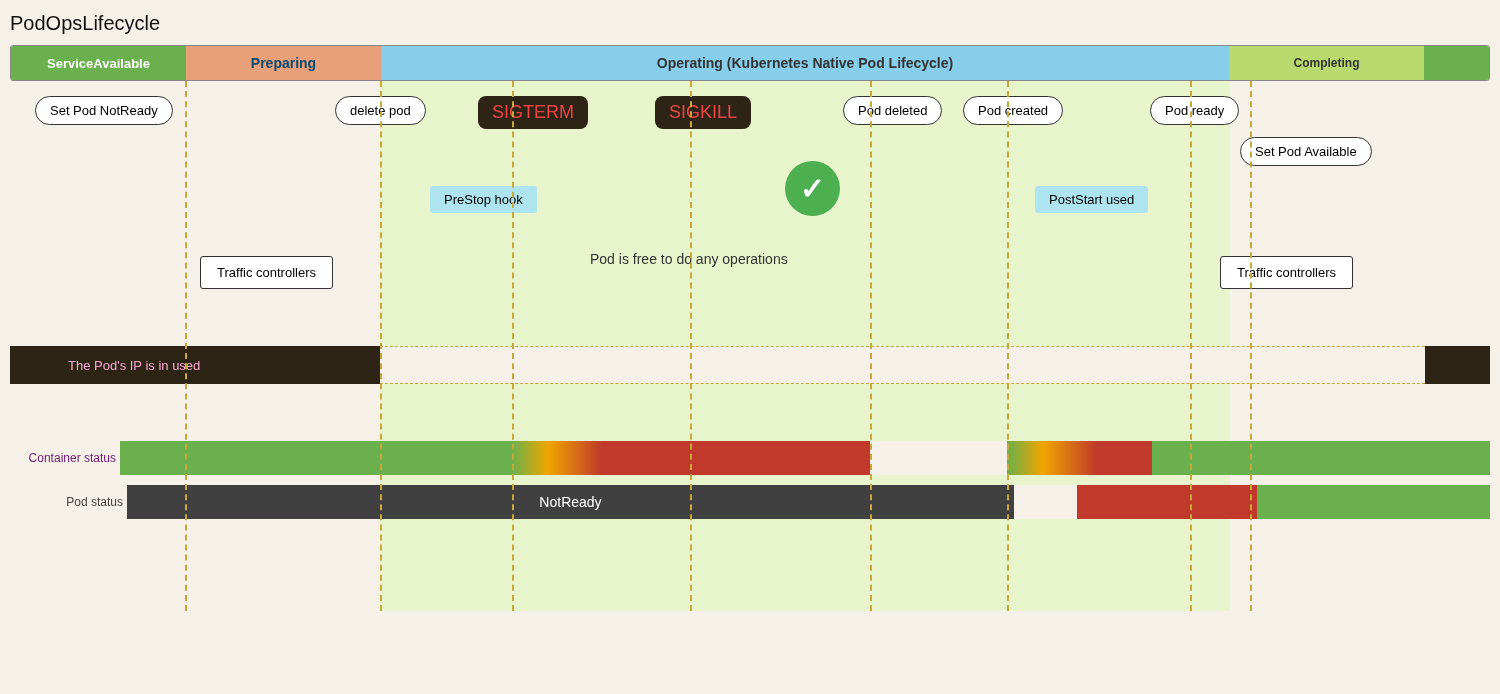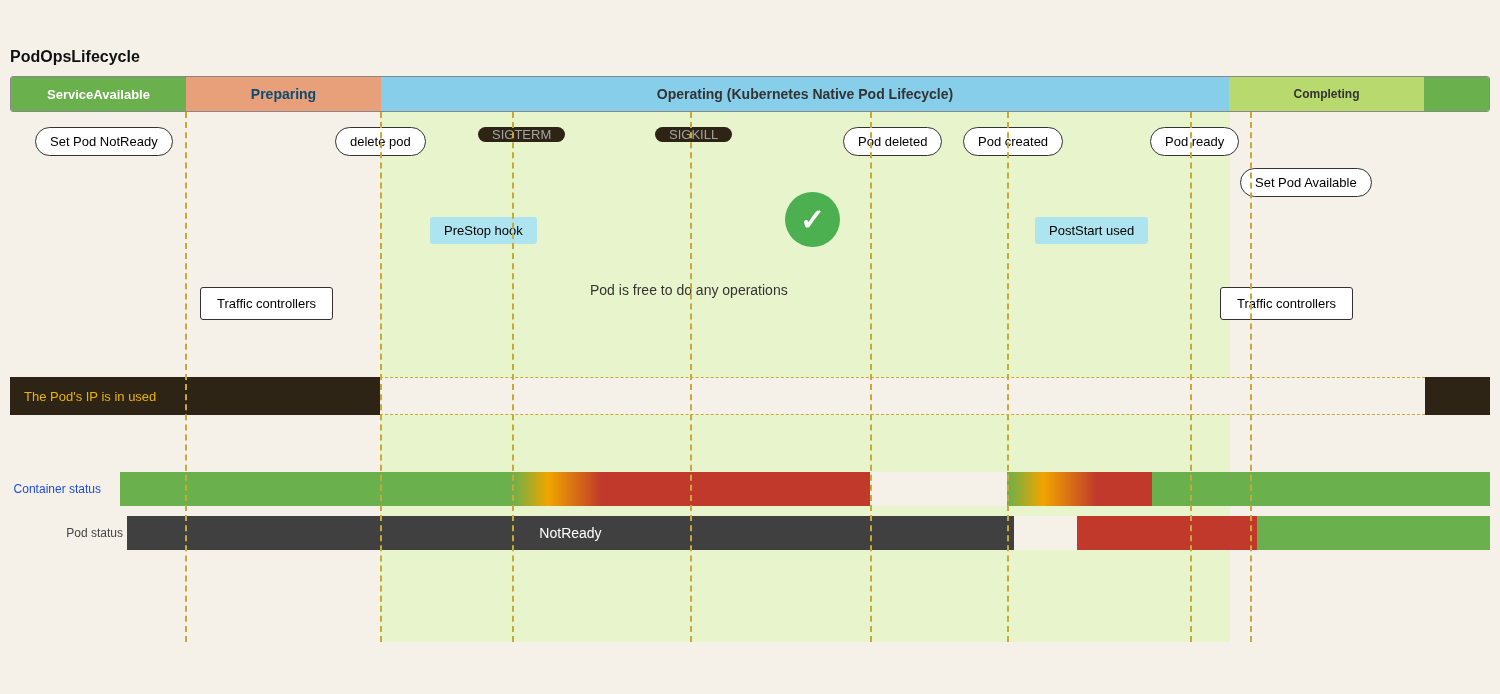--- a/index.html
+++ b/index.html
@@ -9,25 +9,24 @@
       font-size: 13px;
       width: 1500px;
       height: 694px;
       overflow: hidden;
     }
     .diagram-wrapper {
       padding: 12px 10px 10px 10px;
       position: relative;
     }
     .title {
-      font-weight: bold;
-      font-size: 16px;
+      font-weight: normal;
+      font-size: 20px;
       margin-bottom: 10px;
       color: #111;
-      margin-top: 36px;
     }
     
     .phase-bar {
       display: flex;
       height: 36px;
       border: 1.5px solid #888;
       border-radius: 3px;
       overflow: hidden;
       margin-bottom: 0;
     }
@@ -106,23 +105,23 @@
       padding: 6px 14px;
       font-size: 13px;
       font-weight: normal;
       white-space: nowrap;
       top: 15px;
     }
     .action-box-dark {
       position: absolute;
       border-radius: 8px;
       background: #2d2416;
-      color: #a3a3a3;
-      padding: 0 14px;
-      font-size: 13px;
+      color: #ef4444;
+      padding: 6px 14px;
+      font-size: 18px;
       font-weight: normal;
       white-space: nowrap;
       top: 15px;
     }
 
     
     .hook-box {
       position: absolute;
       background: #aee4f0;
       padding: 6px 14px;
@@ -180,22 +179,23 @@
       align-items: center;
     }
     .ip-bar-dark {
       background: #2d2416;
       height: 38px;
       display: flex;
       align-items: center;
       padding-left: 14px;
     }
     .ip-bar-dark span {
-      color: #eab308;
-      font-size: 13px;
+      color: #f9a8d4;
+      font-size: 13px;
+      margin-left: 44px;
     }
 
     
     .container-status-row {
       position: absolute;
       height: 34px;
       display: flex;
       align-items: center;
     }
 
@@ -268,21 +268,21 @@
       <div class="ip-bar-dark" style="width: 370px;">
         <span>The Pod's IP is in used</span>
       </div>
 
       <div style="flex: 1; height: 38px; background: #f5f0e8; border-top: 1px dashed #c8a838; border-bottom: 1px dashed #c8a838;"></div>
 
       <div class="ip-bar-dark" style="width: 65px;"></div>
     </div>
 
     <div class="container-status-row" style="top: 360px; left: 0; right: 0;">
-      <div class="bar-label" style="width:110px; font-size:12px; color:#1d4ed8; padding-right:19px; display:flex; align-items:center; justify-content:flex-end;">Container status</div>
+      <div class="bar-label" style="width:110px; font-size:12px; color:#701a75; padding-right:4px; display:flex; align-items:center; justify-content:flex-end;">Container status</div>
 
       <div style="width: 392px; height: 34px; background: #6ab04c;"></div>
 
       <div style="width: 90px; height: 34px; background: linear-gradient(to right, #6ab04c 0%, #f0a500 40%, #c0392b 100%);"></div>
 
       <div style="width: 268px; height: 34px; background: #c0392b;"></div>
 
       <div style="width: 137px; height: 34px; background: #f5f0e8;"></div>
 
       <div style="width: 90px; height: 34px; background: linear-gradient(to right, #6ab04c 0%, #f0a500 40%, #c0392b 100%);"></div>

